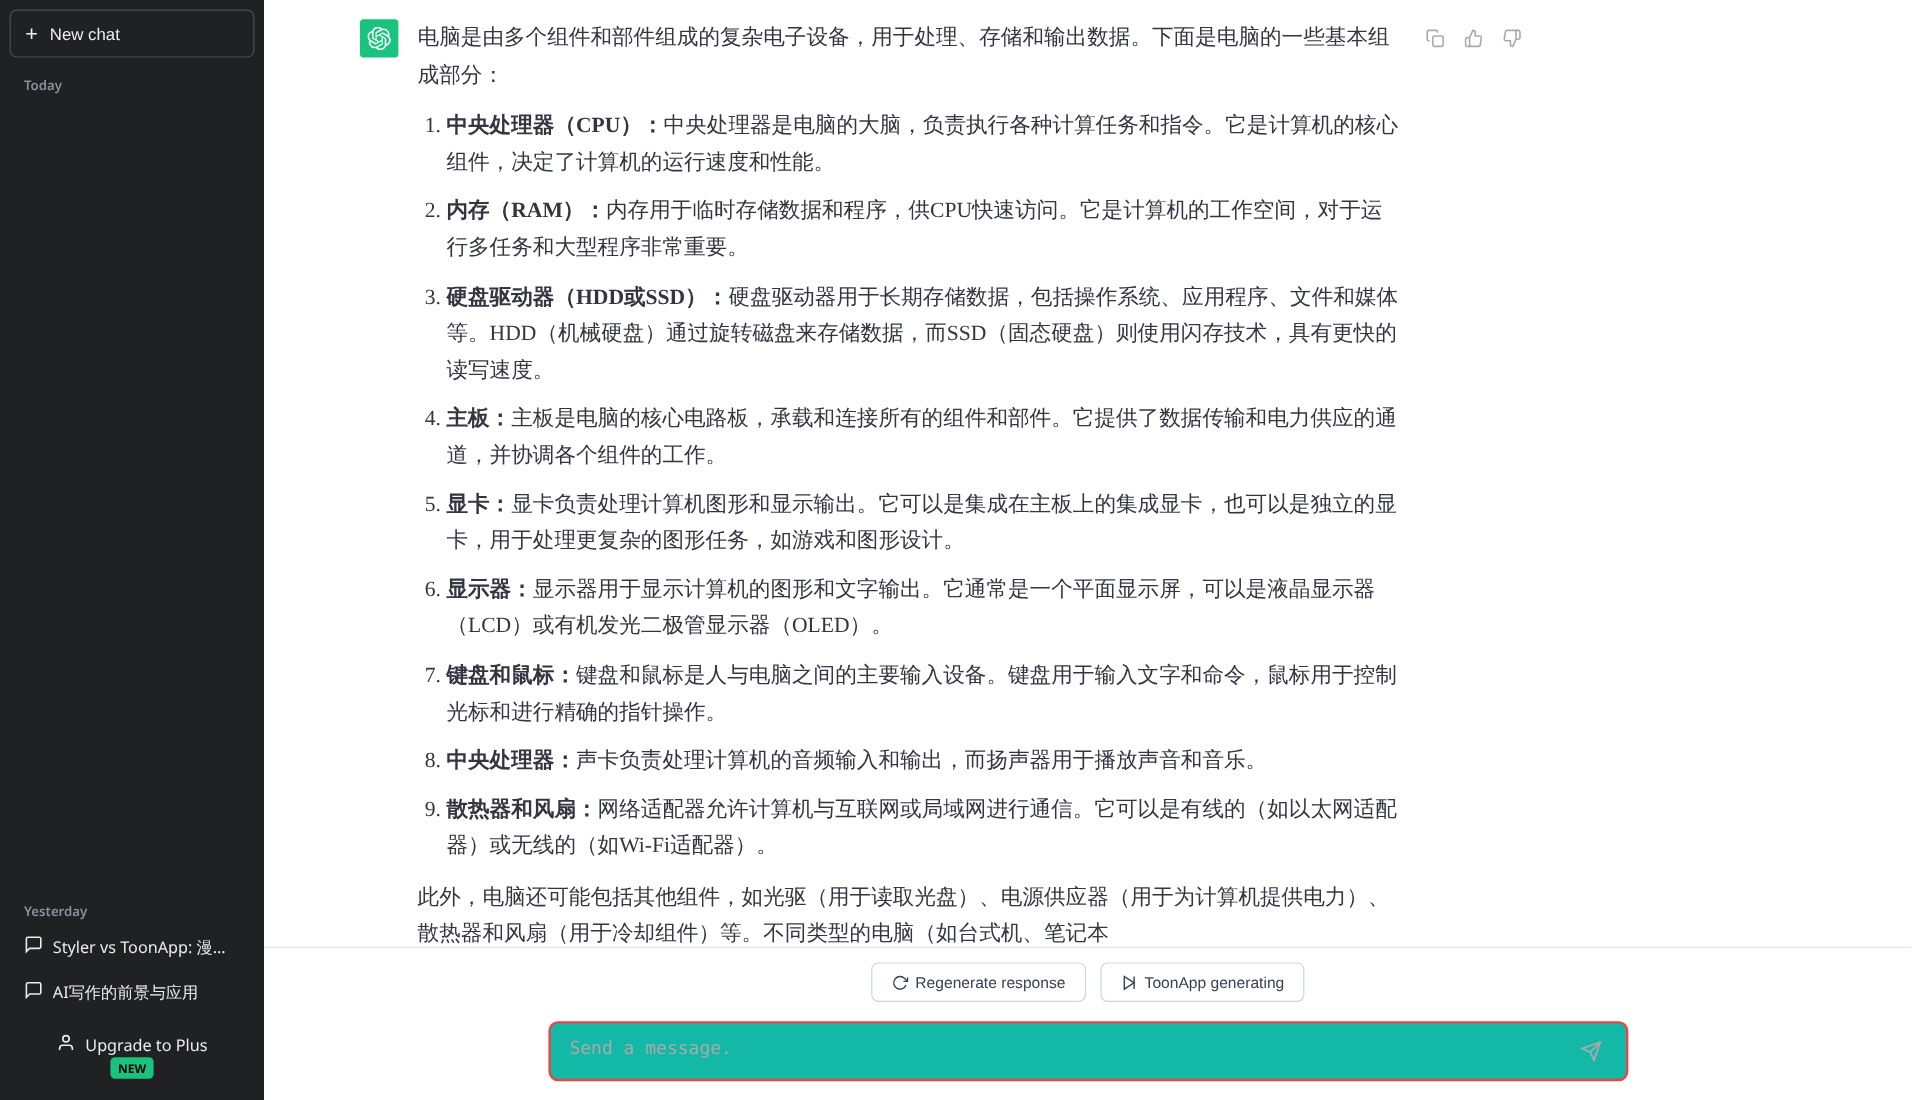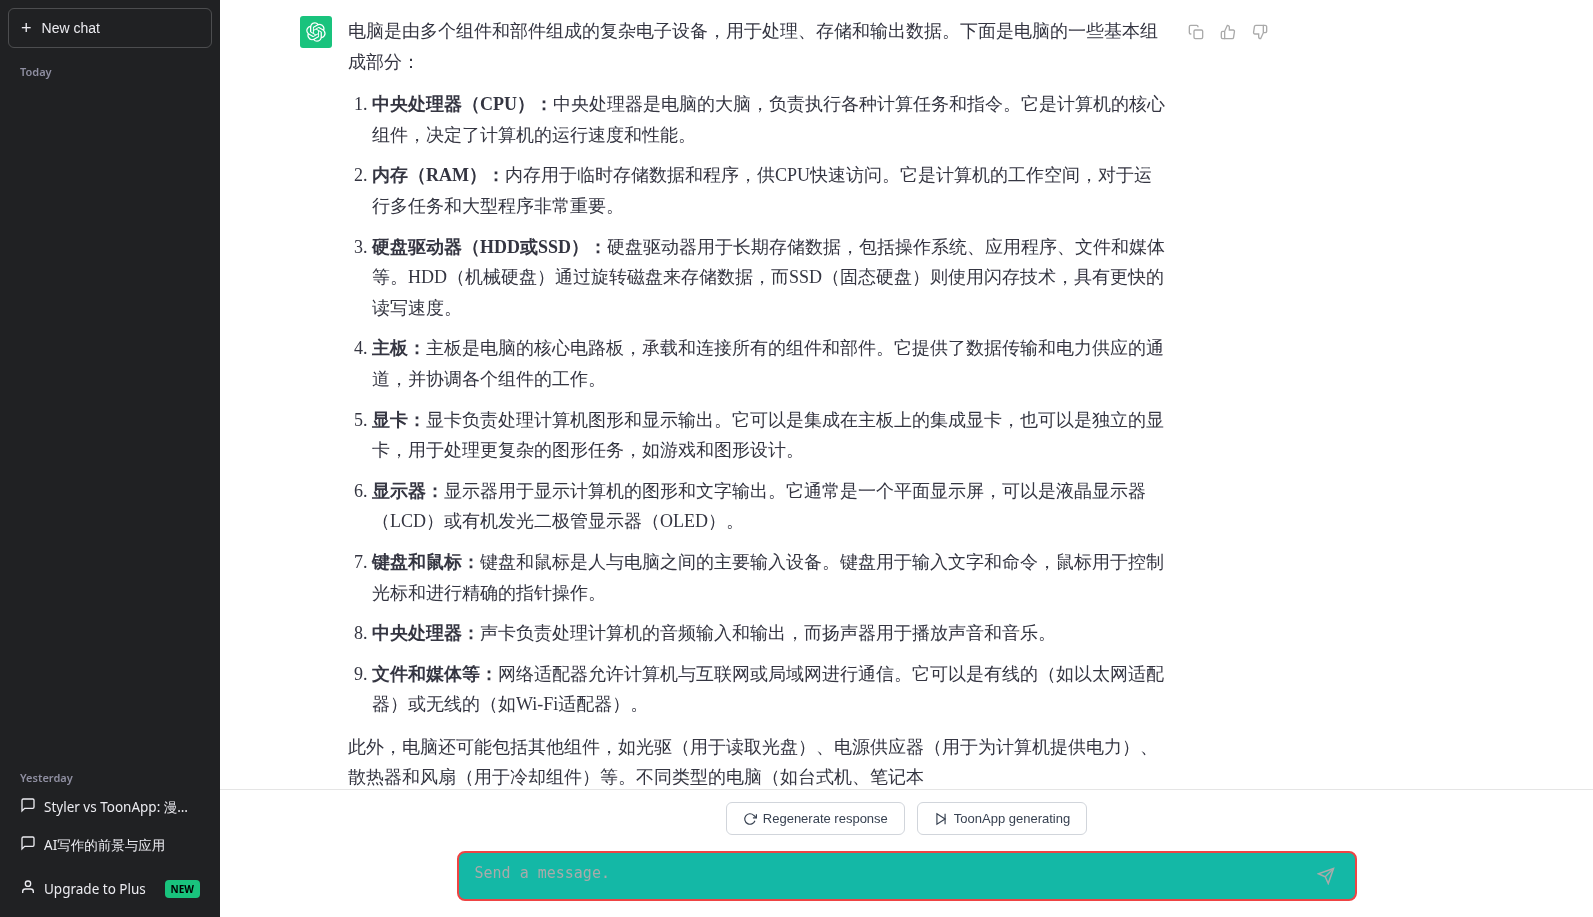--- a/index.html
+++ b/index.html
@@ -106,20 +106,21 @@
     .upgrade-btn {
       display: flex;
       align-items: center;
       justify-content: space-between;
       padding: 10px 12px;
       border-radius: 6px;
       cursor: pointer;
       color: #ececf1;
       font-size: 13.5px;
       margin-top: 4px;
+      flex-direction: column;
     }
     .upgrade-btn-left {
       display: flex;
       align-items: center;
       gap: 8px;
     }
     .new-badge {
       background: #19c37d;
       color: #000;
       font-size: 10px;
@@ -351,21 +352,21 @@
         <p>电脑是由多个组件和部件组成的复杂电子设备，用于处理、存储和输出数据。下面是电脑的一些基本组成部分：</p>
         <ol id="ai-list">
         <li><strong>中央处理器（CPU）：</strong>中央处理器是电脑的大脑，负责执行各种计算任务和指令。它是计算机的核心组件，决定了计算机的运行速度和性能。</li>
             <li><strong>内存（RAM）：</strong>内存用于临时存储数据和程序，供CPU快速访问。它是计算机的工作空间，对于运行多任务和大型程序非常重要。</li>
             <li><strong>硬盘驱动器（HDD或SSD）：</strong>硬盘驱动器用于长期存储数据，包括操作系统、应用程序、文件和媒体等。HDD（机械硬盘）通过旋转磁盘来存储数据，而SSD（固态硬盘）则使用闪存技术，具有更快的读写速度。</li>
             <li><strong>主板：</strong>主板是电脑的核心电路板，承载和连接所有的组件和部件。它提供了数据传输和电力供应的通道，并协调各个组件的工作。</li>
             <li><strong>显卡：</strong>显卡负责处理计算机图形和显示输出。它可以是集成在主板上的集成显卡，也可以是独立的显卡，用于处理更复杂的图形任务，如游戏和图形设计。</li>
             <li><strong>显示器：</strong>显示器用于显示计算机的图形和文字输出。它通常是一个平面显示屏，可以是液晶显示器（LCD）或有机发光二极管显示器（OLED）。</li>
             <li><strong>键盘和鼠标：</strong>键盘和鼠标是人与电脑之间的主要输入设备。键盘用于输入文字和命令，鼠标用于控制光标和进行精确的指针操作。</li>
             <li><strong>中央处理器：</strong>声卡负责处理计算机的音频输入和输出，而扬声器用于播放声音和音乐。</li>
-            <li><strong>文件和媒体等：</strong>网络适配器允许计算机与互联网或局域网进行通信。它可以是有线的（如以太网适配器）或无线的（如Wi-Fi适配器）。</li>
+            <li><strong>散热器和风扇：</strong>网络适配器允许计算机与互联网或局域网进行通信。它可以是有线的（如以太网适配器）或无线的（如Wi-Fi适配器）。</li>
           </ol>
         <p>此外，电脑还可能包括其他组件，如光驱（用于读取光盘）、电源供应器（用于为计算机提供电力）、散热器和风扇（用于冷却组件）等。不同类型的电脑（如台式机、笔记本</p>
       </div>
 
       <div class="ai-message-actions">
         <button class="action-icon-btn" title="Copy">
           <svg width="16" height="16" viewBox="0 0 24 24" fill="none" stroke="currentColor" stroke-width="2">
             <rect x="9" y="9" width="13" height="13" rx="2" ry="2"></rect>
             <path d="M5 15H4a2 2 0 0 1-2-2V4a2 2 0 0 1 2-2h9a2 2 0 0 1 2 2v1"></path>
           </svg>

